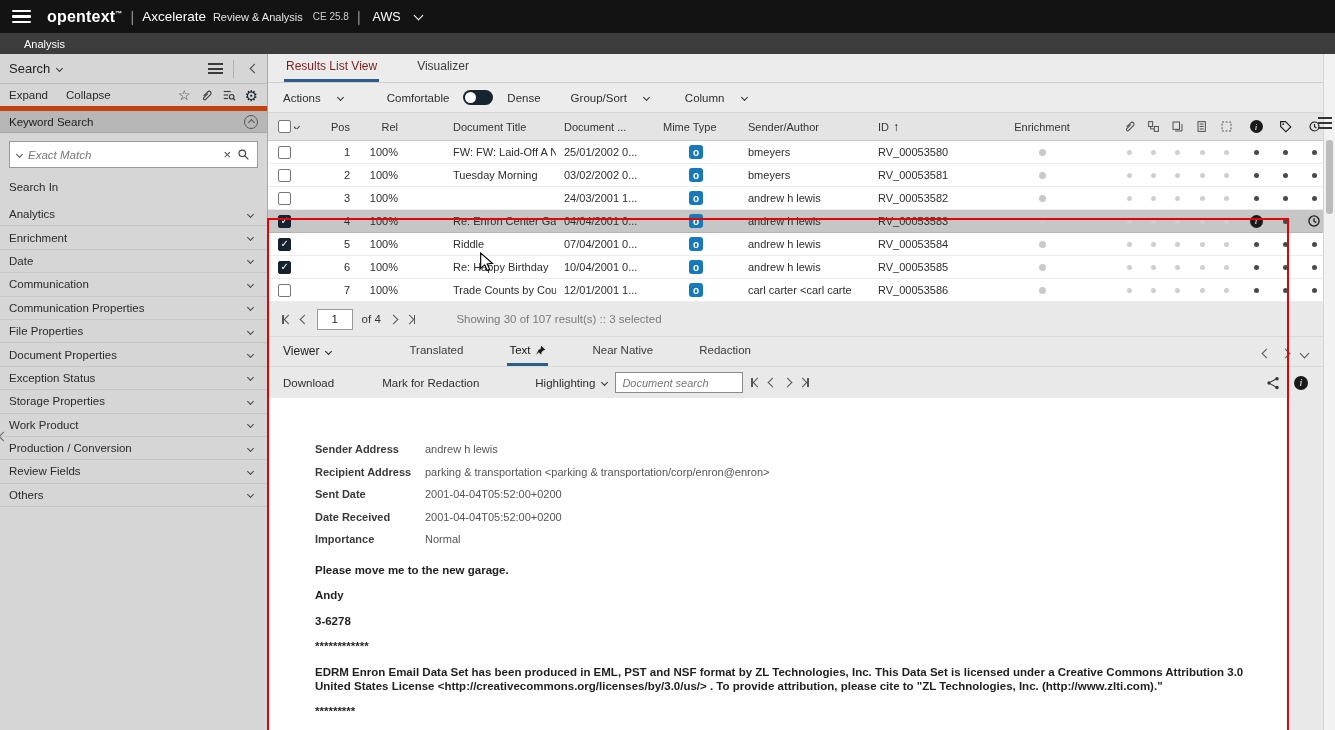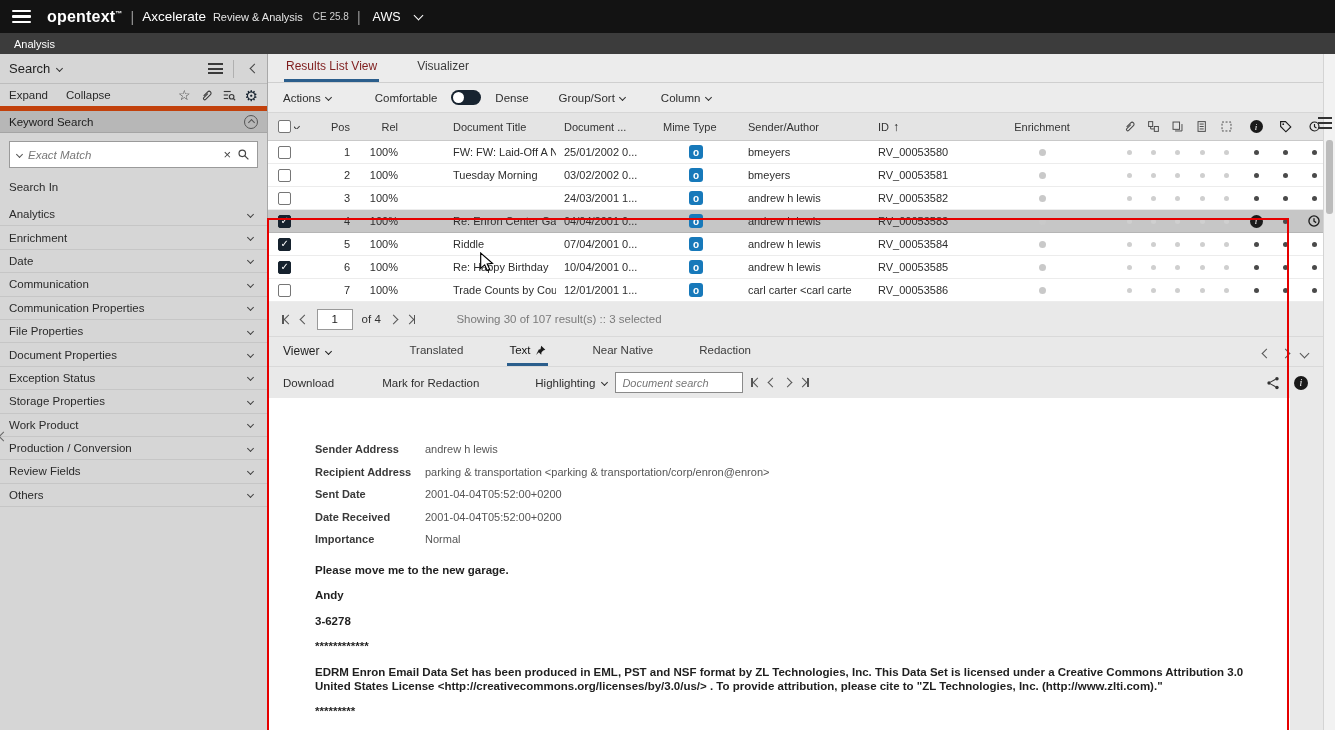--- a/index.html
+++ b/index.html
@@ -19,21 +19,21 @@
   .version{font-size:10px;color:#cfcfcf;margin-left:10px;}
   .env{font-size:12.5px;margin-left:4px;}
   .chev{display:inline-block;width:7px;height:7px;border-right:1.6px solid currentColor;border-bottom:1.6px solid currentColor;transform:rotate(45deg);}
   .chev.sm{width:5px;height:5px;border-width:1.4px;}
   .chev.up{transform:rotate(-135deg);}
   .chev.left{transform:rotate(135deg);}
   .chev.right{transform:rotate(-45deg);}
   .topbar .chev{margin-left:14px;margin-top:-3px;}
 
   
-  .apptab{height:21px;background:#3c3c3c;color:#fff;font-size:11px;display:flex;align-items:center;padding:0 14px;}
+  .apptab{height:21px;background:#3c3c3c;color:#fff;font-size:11px;display:flex;align-items:center;padding:0 24px;}
 
   
   .content{display:flex;height:676px;position:relative;}
 
   
   .sidebar{width:268px;background:#d6d6d6;border-right:1px solid #a8a8a8;flex-shrink:0;color:#222;position:relative;}
   .sb-header{height:30px;display:flex;align-items:center;padding:0 9px;border-bottom:1px solid #bdbdbd;}
   .sb-title{font-size:13px;color:#1e1e1e;}
   .sb-header .chev{margin-left:7px;color:#333;}
   .sb-header-icons{margin-left:auto;display:flex;align-items:center;gap:10px;}
@@ -58,21 +58,21 @@
   .facet{height:23.4px;display:flex;align-items:center;padding:0 14px 0 9px;font-size:11.5px;color:#2a2a2a;border-bottom:1px solid #c6c6c6;cursor:pointer;}
   .facet .chev{margin-left:auto;color:#444;}
   .panel-handle{position:absolute;left:0;top:379px;color:#666;}
 
   
   .main{width:1055px;background:#e9e9e9;display:flex;flex-direction:column;flex-shrink:0;}
   .main-tabs{height:29px;background:#ececec;border-bottom:1px solid #cfcfcf;display:flex;align-items:flex-end;gap:36px;padding:0 16px;}
   .tab{padding:0 2px 6px 2px;font-size:12px;color:#3c3c3c;cursor:pointer;border-bottom:3px solid transparent;}
   .tab.active{color:#7f1d1d;border-bottom-color:#2b5e8c;}
   .main-toolbar{height:30px;background:#ececec;display:flex;align-items:center;padding:0 15px;font-size:11.5px;color:#2e2e2e;gap:8px;border-bottom:1px solid #d6d6d6;}
-  .tb-item{display:flex;align-items:center;gap:5px;cursor:pointer;}
+  .tb-item{display:flex;align-items:center;gap:17px;cursor:pointer;}
   .tb-gap{width:28px;}
   .toggle{width:30px;height:15px;border-radius:8px;background:#17232f;position:relative;cursor:pointer;margin:0 6px;}
   .toggle .knob{position:absolute;left:2px;top:2px;width:11px;height:11px;border-radius:50%;background:#fff;}
 
   
   .grid{background:#fff;}
   .grid-header{height:28px;display:flex;align-items:center;background:#e4e4e4;border-bottom:1px solid #c9c9c9;font-size:11px;color:#333;}
   .row{height:23px;display:flex;align-items:center;background:#fff;border-bottom:1px solid #ececec;font-size:11px;color:#2d2d2d;cursor:pointer;}
   .row.selected{background:#c6c6c6;border-bottom-color:#b5b5b5;}
   .cell{white-space:nowrap;overflow:hidden;flex-shrink:0;}

